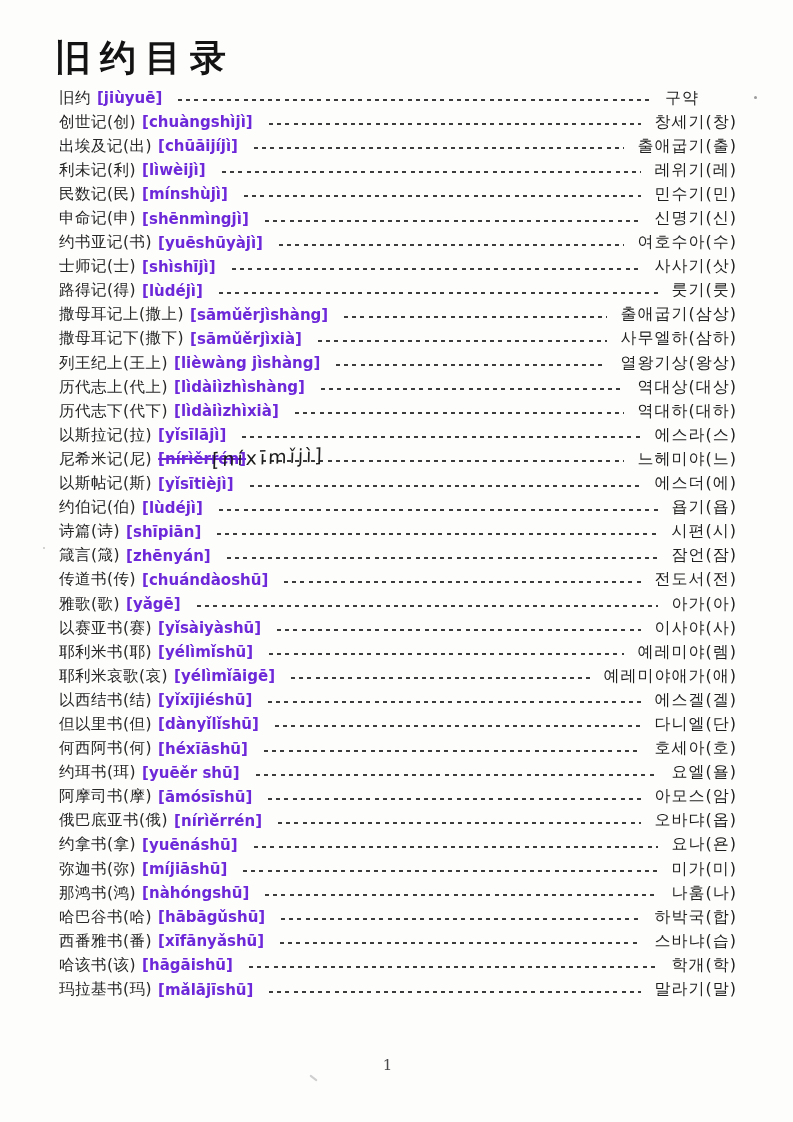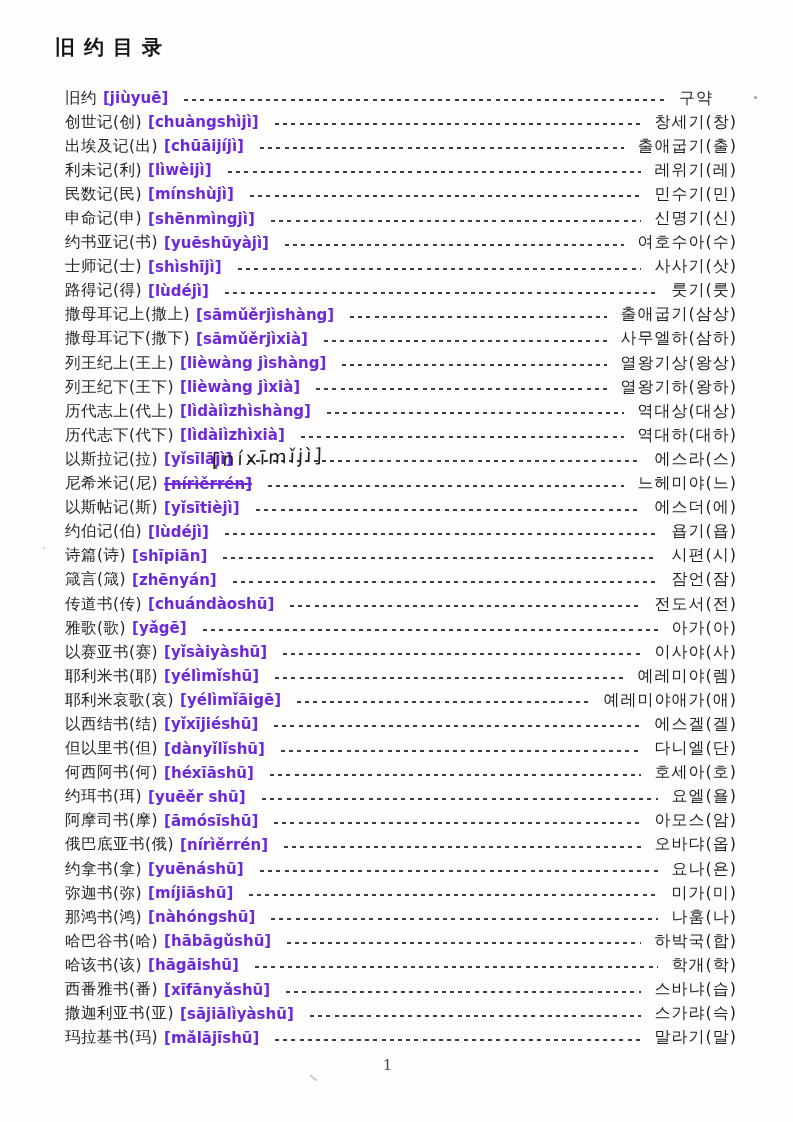--- a/index.html
+++ b/index.html
@@ -13,29 +13,29 @@
     position: relative;
     overflow: hidden;
     font-family: "DejaVu Sans", "Liberation Sans", sans-serif;
     color: #2b2b2b;
     background: #fdfdfc;
   }
   .page-title {
     position: absolute;
     left: 55px;
     top: 34px;
-    font-size: 20px;
+    font-size: 36px;
     font-weight: bold;
     letter-spacing: 9px;
     color: #131313;
     white-space: nowrap;
   }
   .toc {
     position: absolute;
-    left: 65px;
+    left: 59px;
     right: 56px;
     top: 86px;
   }
   .row {
     display: flex;
     align-items: center;
     height: 24.1px;
     white-space: nowrap;
   }
   .cn {
@@ -60,21 +60,21 @@
     margin: 0 14px 0 16px;
     transform: translateY(2px);
     background-image: repeating-linear-gradient(90deg, #3c3c3c 0 4px, transparent 4px 8.2px);
   }
   .ko {
     font-size: 16px;
     color: #1f1f1f;
     letter-spacing: 1px;
   }
   .row:first-child .ko {
-    margin-right: 24px;
+    margin-right: 38px;
   }
   .handwriting {
     position: absolute;
     left: 212px;
     top: 446px;
     font-size: 19px;
     color: #1c1c1c;
     letter-spacing: 3px;
     transform: rotate(-2.5deg) skewX(-4deg);
     white-space: nowrap;
@@ -181,26 +181,20 @@
     <span class="ko">사무엘하(삼하)</span>
   </div>
 
   <div class="row">
     <span class="cn">列王纪上(王上)</span>
     <span class="py">[lièwàng jìshàng]</span>
     <span class="leader"></span>
     <span class="ko">열왕기상(왕상)</span>
   </div>
 
-  <div class="row">
-    <span class="cn">列王纪下(王下)</span>
-    <span class="py">[lièwàng jìxià]</span>
-    <span class="leader"></span>
-    <span class="ko">열왕기하(왕하)</span>
-  </div>
 
   <div class="row">
     <span class="cn">历代志上(代上)</span>
     <span class="py">[lìdàiìzhìshàng]</span>
     <span class="leader"></span>
     <span class="ko">역대상(대상)</span>
   </div>
 
   <div class="row">
     <span class="cn">历代志下(代下)</span>
@@ -350,39 +344,33 @@
   </div>
 
   <div class="row">
     <span class="cn">哈巴谷书(哈)</span>
     <span class="py">[hābāgǔshū]</span>
     <span class="leader"></span>
     <span class="ko">하박국(합)</span>
   </div>
 
   <div class="row">
+    <span class="cn">西番雅书(番)</span>
+    <span class="py">[xīfānyǎshū]</span>
+    <span class="leader"></span>
+    <span class="ko">스바냐(습)</span>
+  </div>
+
+  <div class="row">
     <span class="cn">哈该书(该)</span>
     <span class="py">[hāgāishū]</span>
     <span class="leader"></span>
     <span class="ko">학개(학)</span>
   </div>
 
-  <div class="row">
-    <span class="cn">西番雅书(番)</span>
-    <span class="py">[xīfānyǎshū]</span>
-    <span class="leader"></span>
-    <span class="ko">스바냐(습)</span>
-  </div>
-
-  <div class="row">
-    <span class="cn">撒迦利亚书(亚)</span>
-    <span class="py">[sājiālìyàshū]</span>
-    <span class="leader"></span>
-    <span class="ko">스가랴(슥)</span>
-  </div>
 
   <div class="row">
     <span class="cn">玛拉基书(玛)</span>
     <span class="py">[mǎlājīshū]</span>
     <span class="leader"></span>
     <span class="ko">말라기(말)</span>
   </div>
 </div>
 
 <div class="handwriting">[níxīmǐjì]</div>

